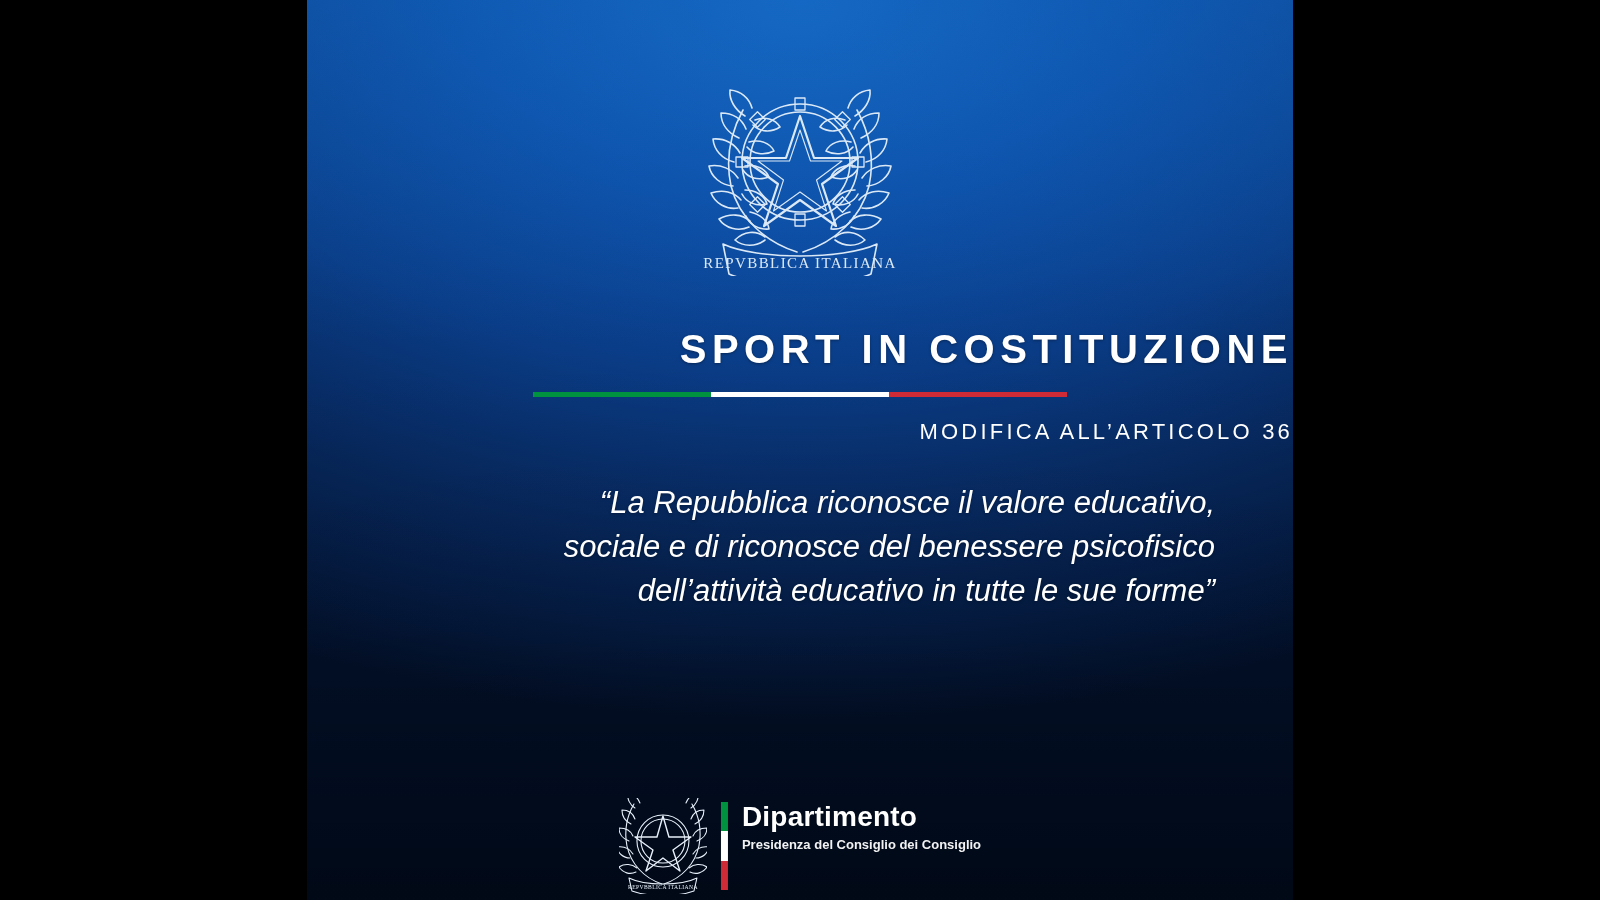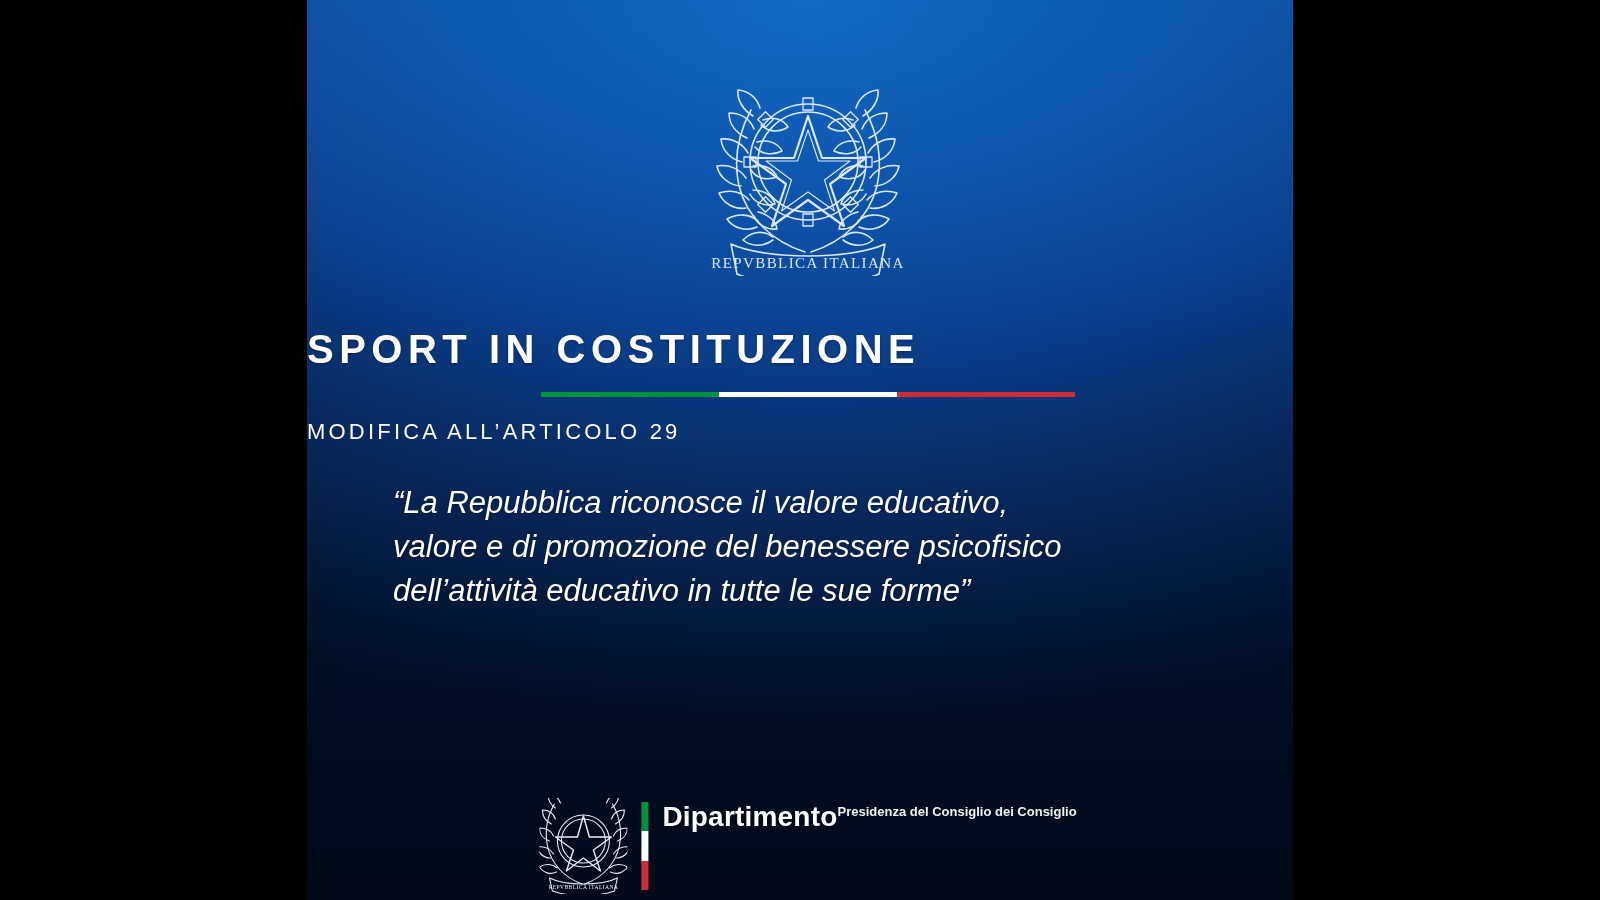--- a/index.html
+++ b/index.html
@@ -22,21 +22,20 @@
   
   .poster {
     position: absolute;
     left: 307px;
     top: 0;
     width: 986px;
     height: 900px;
     overflow: hidden;
     background:
       radial-gradient(120% 80% at 50% 0%, #1565c0 0%, #0d4fa8 28%, #0a3c86 52%, #07295f 72%, #041b41 88%, #021029 100%);
-    padding-left: 16px;
   }
 
   .poster::after {
     content: "";
     position: absolute;
     inset: 0;
     background: linear-gradient(180deg, rgba(20,110,200,0.35) 0%, rgba(10,60,140,0.0) 38%, rgba(0,0,0,0.08) 70%, rgba(0,0,0,0.45) 100%);
     pointer-events: none;
   }
 
@@ -51,21 +50,21 @@
     z-index: 3;
   }
   .emblem-wrap svg { display: block; width: 100%; height: 100%; }
 
   
   .title-block {
     position: absolute;
     left: 0;
     right: 0;
     top: 328px;
-    text-align: left;
+    text-align: right;
     z-index: 3;
   }
 
   .main-title {
     color: #ffffff;
     font-size: 40px;
     font-weight: bold;
     letter-spacing: 5.5px;
     line-height: 1.05;
     margin: 0;
@@ -123,21 +122,21 @@
     height: 88px;
     margin-top: 4px;
     display: flex;
     flex-direction: column;
     flex: 0 0 auto;
   }
   .footer-flagbar > div { flex: 1 1 33.333%; width: 100%; }
 
   .footer-text {
     display: flex;
-    flex-direction: row;
+    flex-direction: column;
     justify-content: flex-start;
     padding-top: 2px;
   }
   .dept-line1, .dept-line2 {
     color: #ffffff;
     font-size: 28px;
     font-weight: bold;
     line-height: 1.18;
     letter-spacing: 0.2px;
     white-space: nowrap;
@@ -215,25 +214,25 @@
 
     <div class="title-block">
       <h1 class="main-title">SPORT IN COSTITUZIONE</h1>
 
       <div class="flag-rule">
         <div style="background:#00923f"></div>
         <div style="background:#ffffff"></div>
         <div style="background:#ce2b37"></div>
       </div>
 
-      <h2 class="subtitle">MODIFICA ALL’ARTICOLO 29</h2>
+      <h2 class="subtitle">MODIFICA ALL’ARTICOLO 36</h2>
 
       <p class="quote">
         <span>“La Repubblica riconosce il valore educativo,</span><br>
-        <span>valore e di promozione del benessere psicofisico</span><br>
+        <span>sociale e di riconosce del benessere psicofisico</span><br>
         <span>dell’attività educativo in tutte le sue forme”</span>
       </p>
     </div>
 
     <div class="footer">
 
       <div class="footer-emblem">
         <svg viewBox="0 0 88 96" aria-hidden="true">
           <g fill="none" stroke="#e7f0fa" stroke-width="1.1" stroke-linejoin="round" stroke-linecap="round">
             <path d="M45 86 C63 80 76 66 80 48 C83 32 80 18 73 6"></path>

